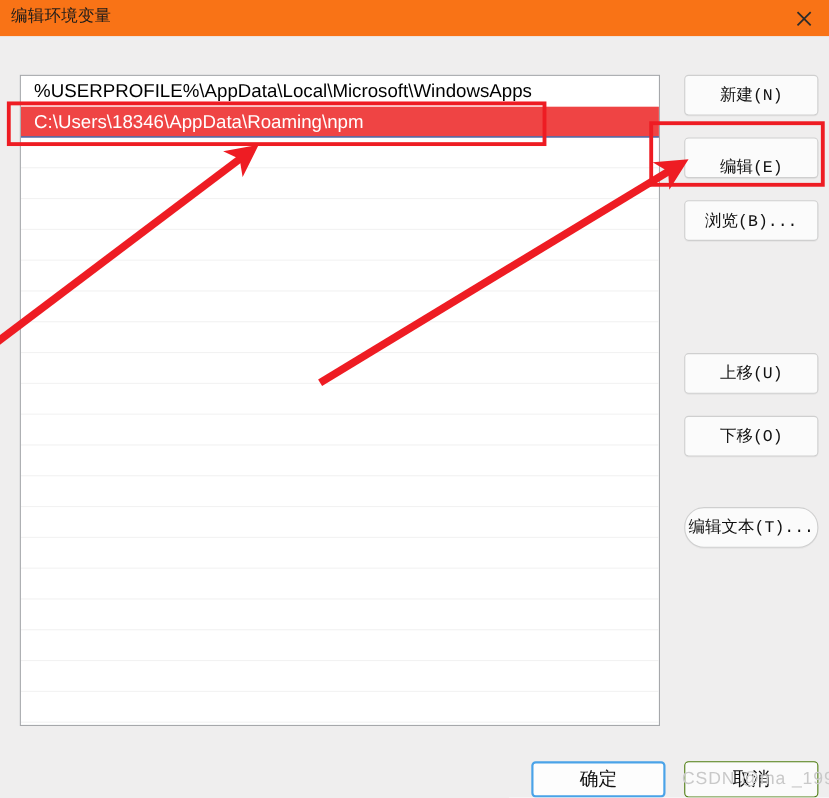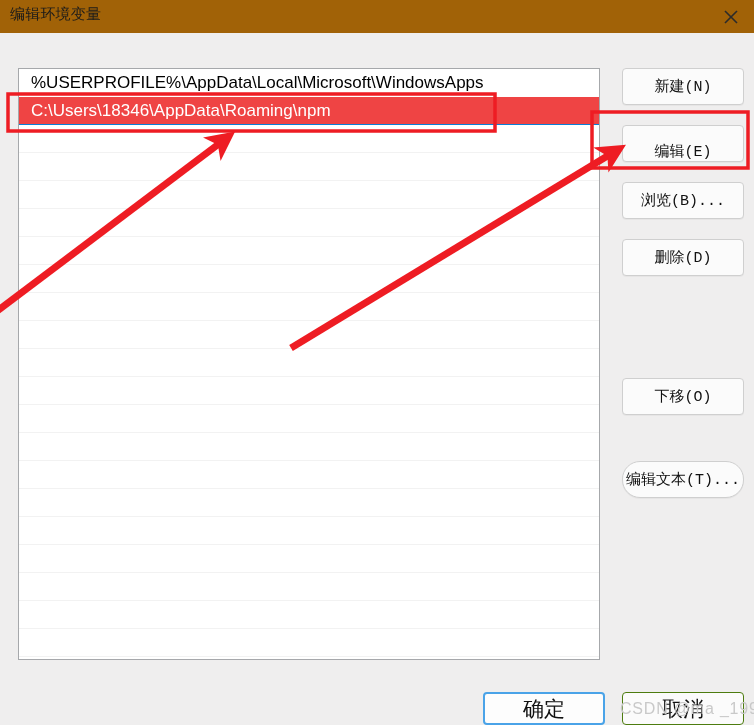--- a/index.html
+++ b/index.html
@@ -14,21 +14,21 @@
     overflow: hidden;
     position: relative;
   }
 
   
   #titlebar {
     position: absolute;
     left: 0; top: 0;
     width: 754px;
     height: 33px;
-    background: #a16207;
+    background: #f97316;
     border-bottom: 1px solid #e4e8ec;
   }
   #title-text {
     position: absolute;
     left: 10px;
     top: 5px;
     font-size: 15px;
     color: #1b1b1b;
     letter-spacing: 0.2px;
     white-space: nowrap;
@@ -114,21 +114,21 @@
   #btn-movedn { top: 345px; }
   #btn-edittext { top: 428px; border-radius: 18px; }
 
   
   #btn-ok, #btn-cancel {
     position: absolute;
     width: 122px;
     height: 33px;
     border-radius: 4px;
     box-sizing: border-box;
-    font-size: 21px;
+    font-size: 17px;
     color: #111111;
     display: flex;
     align-items: center;
     justify-content: center;
     cursor: default;
     background: #fbfbfb;
   }
   #btn-ok {
     left: 483px;
     top: 659px;
@@ -207,22 +207,22 @@
 
   <div class="side-button" id="btn-new">
     <span>新建(N)</span>
   </div>
   <div class="side-button" id="btn-edit">
     <span>编辑(E)</span>
   </div>
   <div class="side-button" id="btn-browse">
     <span>浏览(B)...</span>
   </div>
-  <div class="side-button" id="btn-delete">
-    <span>删除(D)</span>
+  <div class="side-button" id="btn-moveup">
+    <span>上移(U)</span>
   </div>
   <div class="side-button" id="btn-movedn">
     <span>下移(O)</span>
   </div>
   <div class="side-button" id="btn-edittext">
     <span>编辑文本(T)...</span>
   </div>
 
   <div id="btn-ok">
     <span>确定</span>

